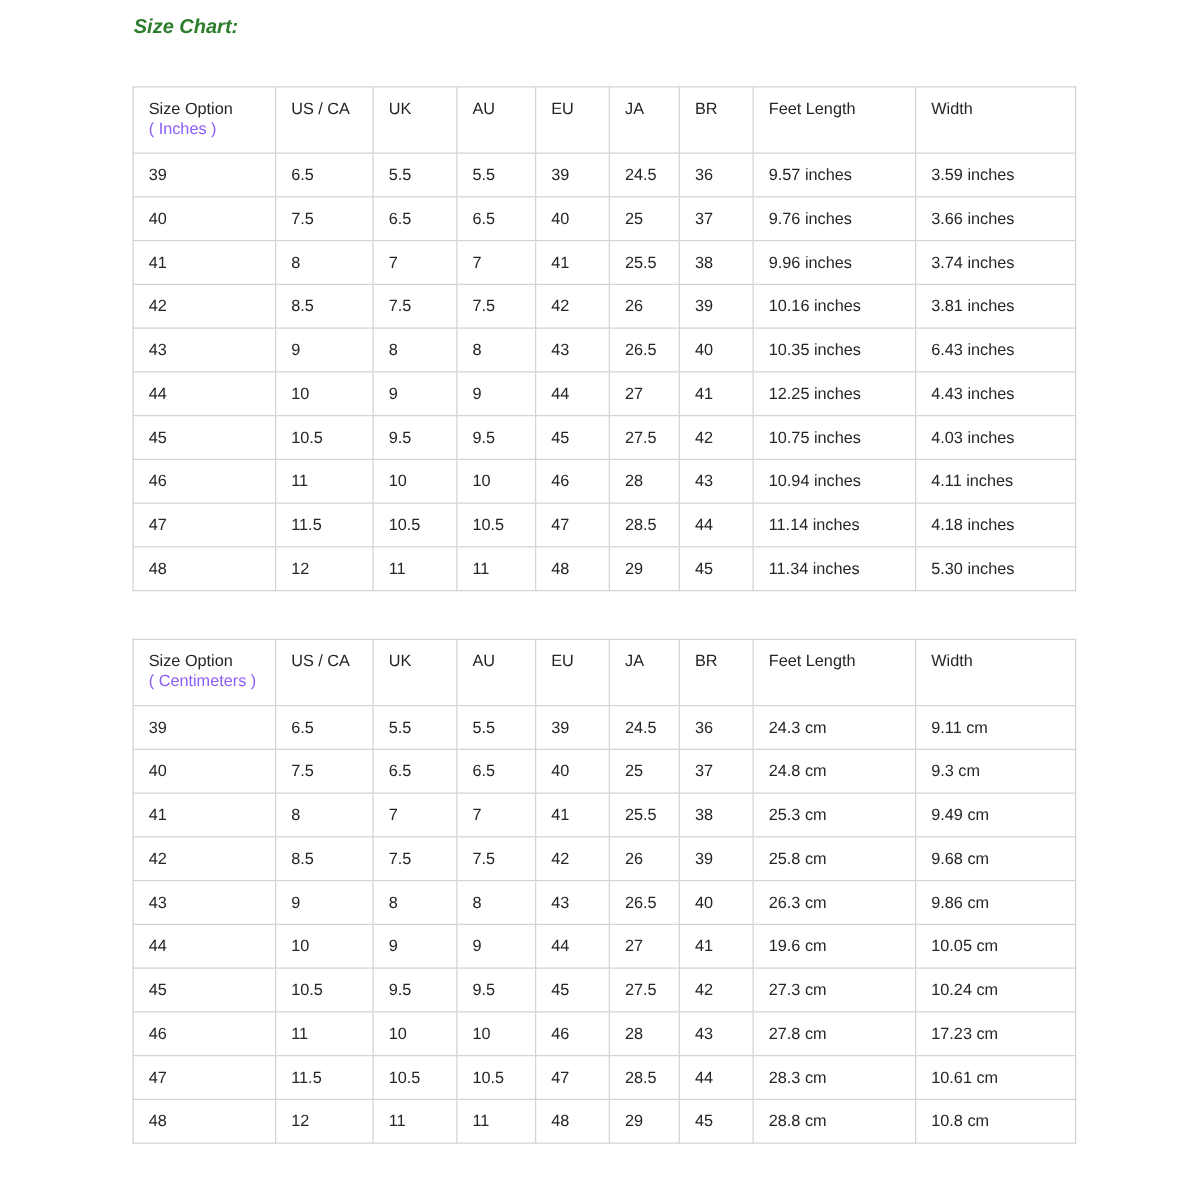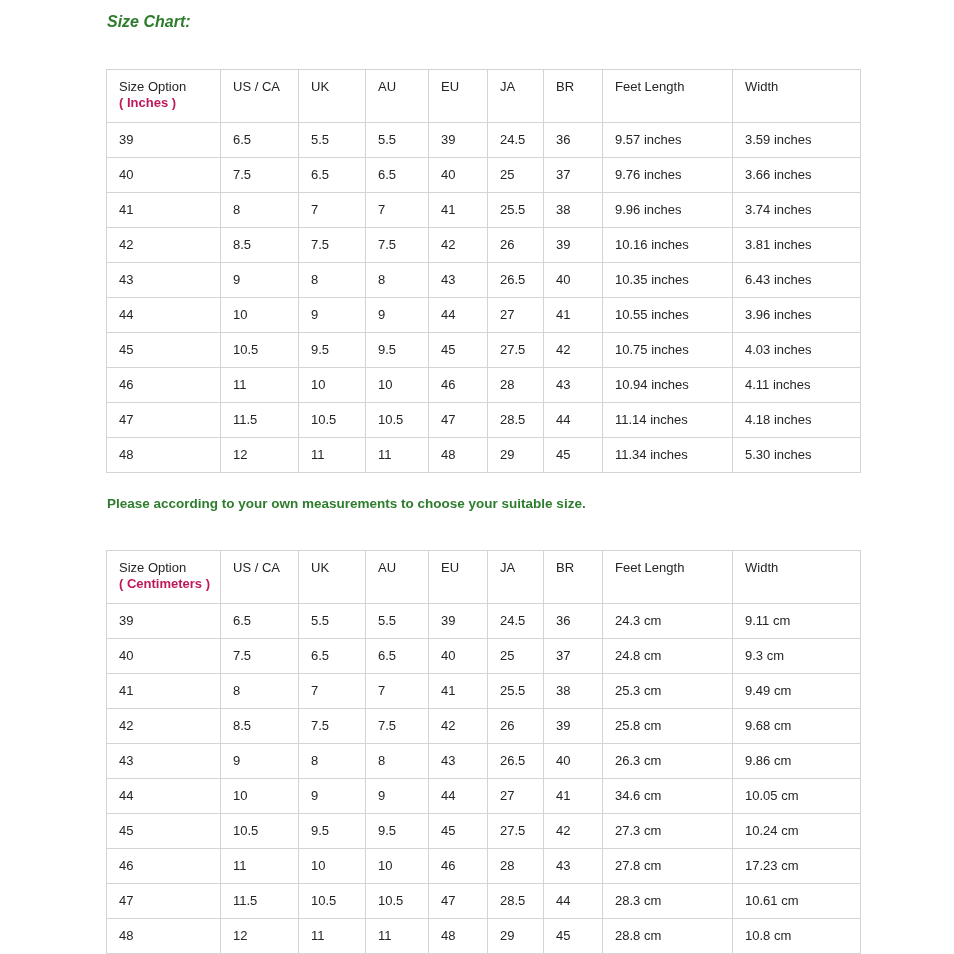--- a/index.html
+++ b/index.html
@@ -40,22 +40,22 @@
     font-weight: normal;
     white-space: nowrap;
     overflow: hidden;
   }
   table.size-table thead th {
     padding-bottom: 11px;
     height: 53px;
   }
   .size-option-line2 {
     display: block;
-    color: #be185d;
-    font-weight: bold;
+    color: #8b5cf6;
+    font-weight: normal;
   }
   .note {
     margin: 22px 0 28px 1px;
     font-size: 13.5px;
     font-weight: bold;
     color: #2d7d2d;
     line-height: 17px;
   }
   col.c-size { width: 114px; }
   col.c-usca { width: 78px; }
@@ -159,22 +159,22 @@
           <td>6.43 inches</td>
         </tr>
         <tr>
           <td>44</td>
           <td>10</td>
           <td>9</td>
           <td>9</td>
           <td>44</td>
           <td>27</td>
           <td>41</td>
-          <td>10.55 inches</td>
-          <td>3.96 inches</td>
+          <td>12.25 inches</td>
+          <td>4.43 inches</td>
         </tr>
         <tr>
           <td>45</td>
           <td>10.5</td>
           <td>9.5</td>
           <td>9.5</td>
           <td>45</td>
           <td>27.5</td>
           <td>42</td>
           <td>10.75 inches</td>
@@ -209,21 +209,20 @@
           <td>11</td>
           <td>48</td>
           <td>29</td>
           <td>45</td>
           <td>11.34 inches</td>
           <td>5.30 inches</td>
         </tr>
       </tbody>
   </table>
 
-  <p class="note">Please according to your own measurements to choose your suitable size.</p>
 
   <table class="size-table">
     <colgroup>
       <col class="c-size">
         <col class="c-usca">
         <col class="c-uk">
         <col class="c-au">
       <col class="c-eu">
         <col class="c-ja">
         <col class="c-br">
@@ -303,21 +302,21 @@
           <td>9.86 cm</td>
         </tr>
         <tr>
           <td>44</td>
           <td>10</td>
           <td>9</td>
           <td>9</td>
           <td>44</td>
           <td>27</td>
           <td>41</td>
-          <td>34.6 cm</td>
+          <td>19.6 cm</td>
           <td>10.05 cm</td>
         </tr>
         <tr>
           <td>45</td>
           <td>10.5</td>
           <td>9.5</td>
           <td>9.5</td>
           <td>45</td>
           <td>27.5</td>
           <td>42</td>

